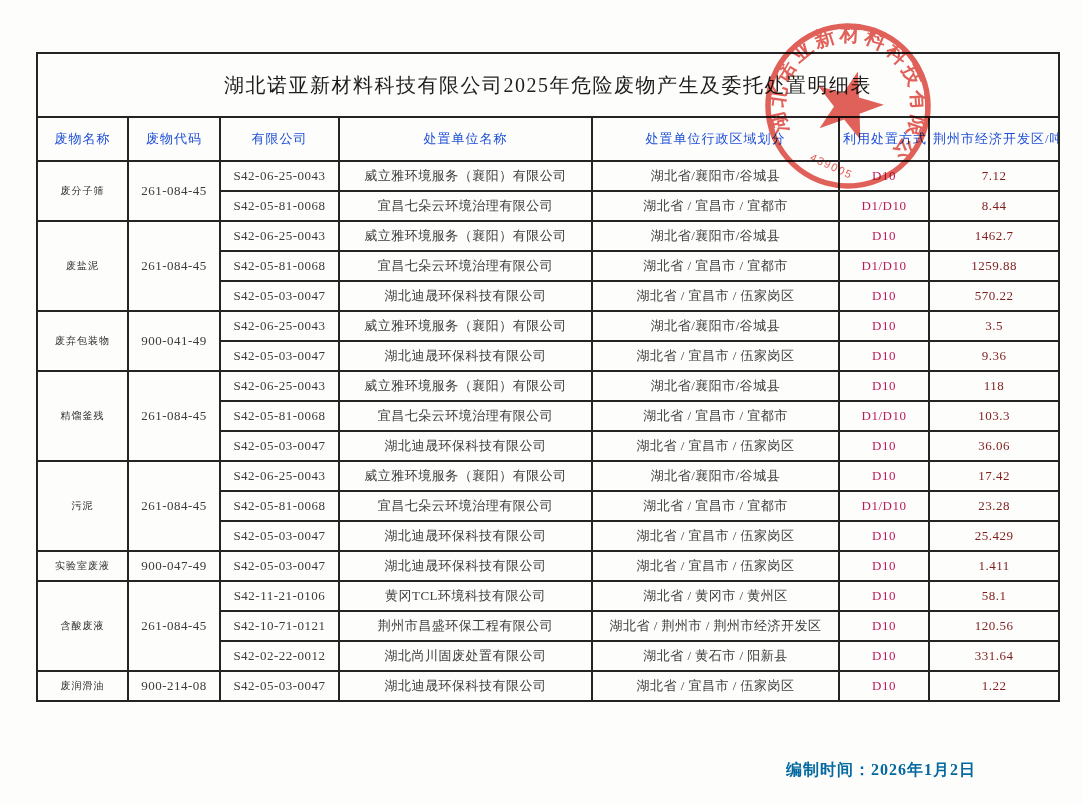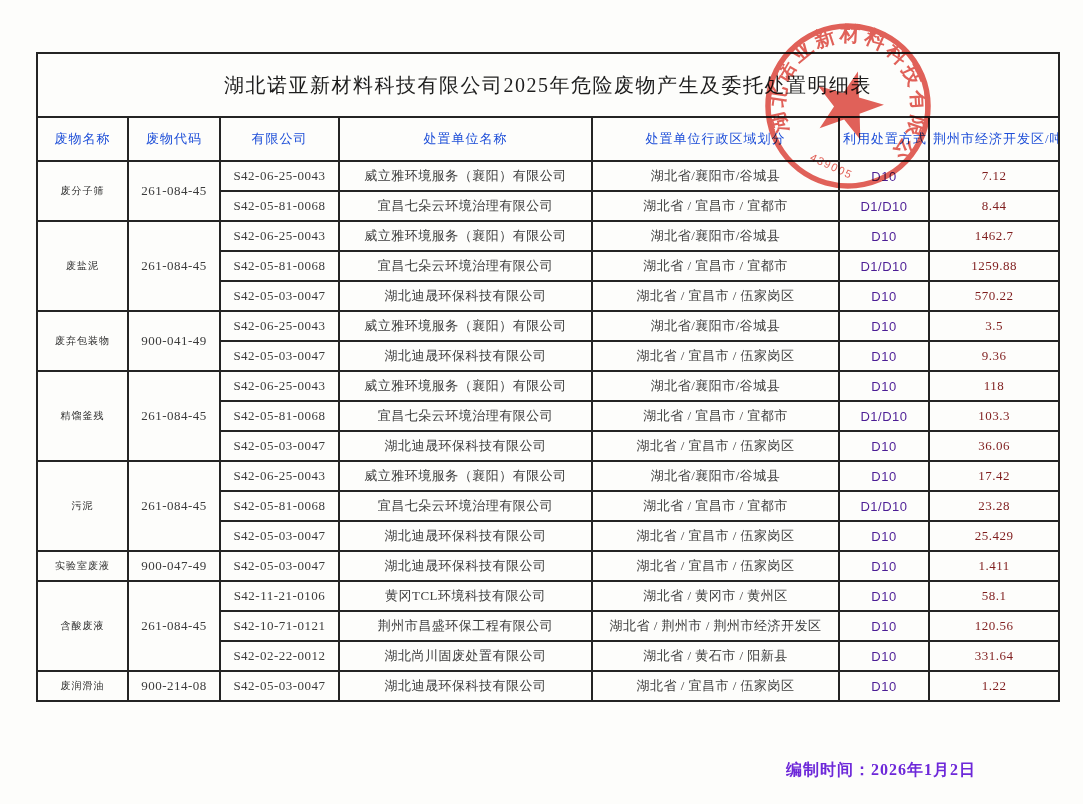--- a/index.html
+++ b/index.html
@@ -23,30 +23,30 @@
     overflow:hidden;white-space:nowrap;
   }
   .title-cell{
     height:62px;font-size:20px;font-weight:bold;color:#1d1d1d;
     letter-spacing:1.5px;white-space:nowrap;
   }
   thead th.colhead{height:42px;font-size:13px;color:#1d4ed8;letter-spacing:1px;}
   tbody td{height:28px;font-size:13px;color:#3b3b3b;letter-spacing:0.5px;}
   tbody td.c-name{font-size:10px;color:#2f2f2f;letter-spacing:1px;}
   tbody td.c-amount{color:#7f1d1d;}
-  tbody td.c-method{font-family:Liberation Sans, sans-serif;color:#4c1d95;}
+  tbody td.c-method{font-family:Liberation Serif, serif;color:#be185d;}
   
   .stamp{
     position:absolute;left:754px;top:8px;width:188px;height:196px;
     mix-blend-mode:multiply;opacity:0.88;pointer-events:none;
   }
   
   .footer{
     position:absolute;left:786px;top:760px;
-    font-size:16px;color:#6d28d9;letter-spacing:1px;font-weight:bold;
+    font-size:16px;color:#0369a1;letter-spacing:1px;font-weight:bold;
   }
 </style>
 </head>
 <body>
 
 <table class="doc">
   <colgroup>
     <col style="width:91px">
       <col style="width:92px">
       <col style="width:119px">

